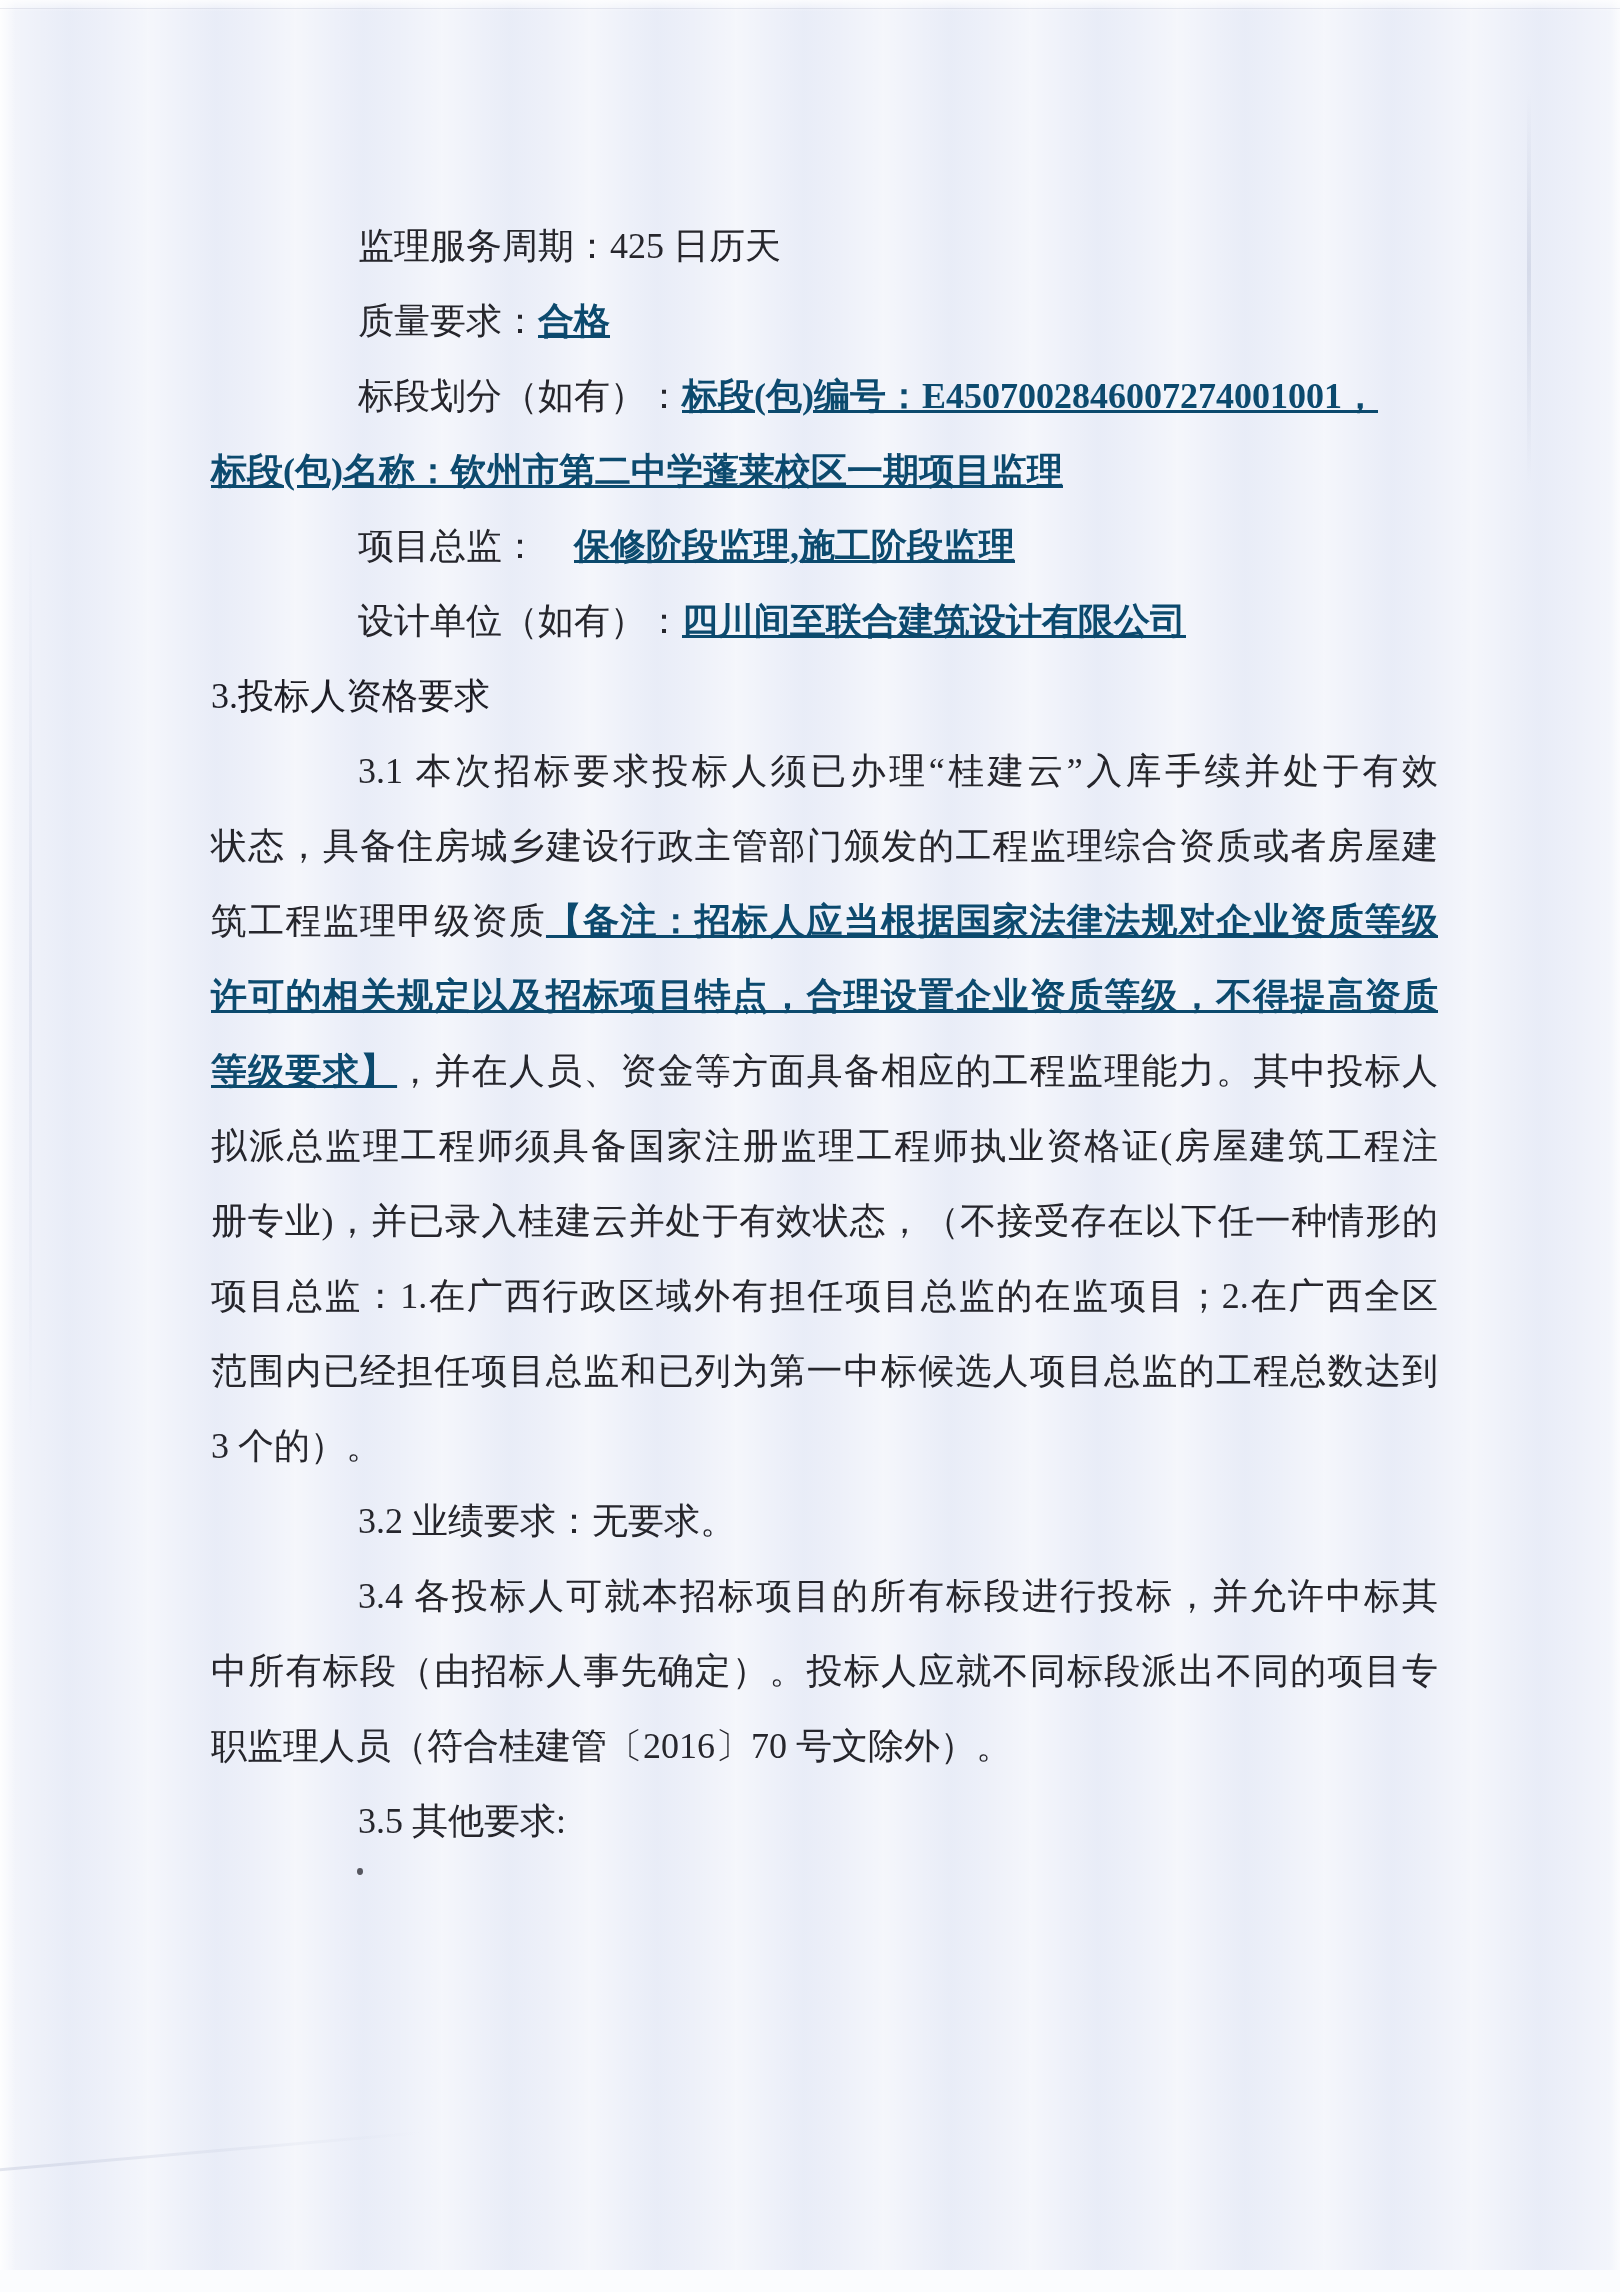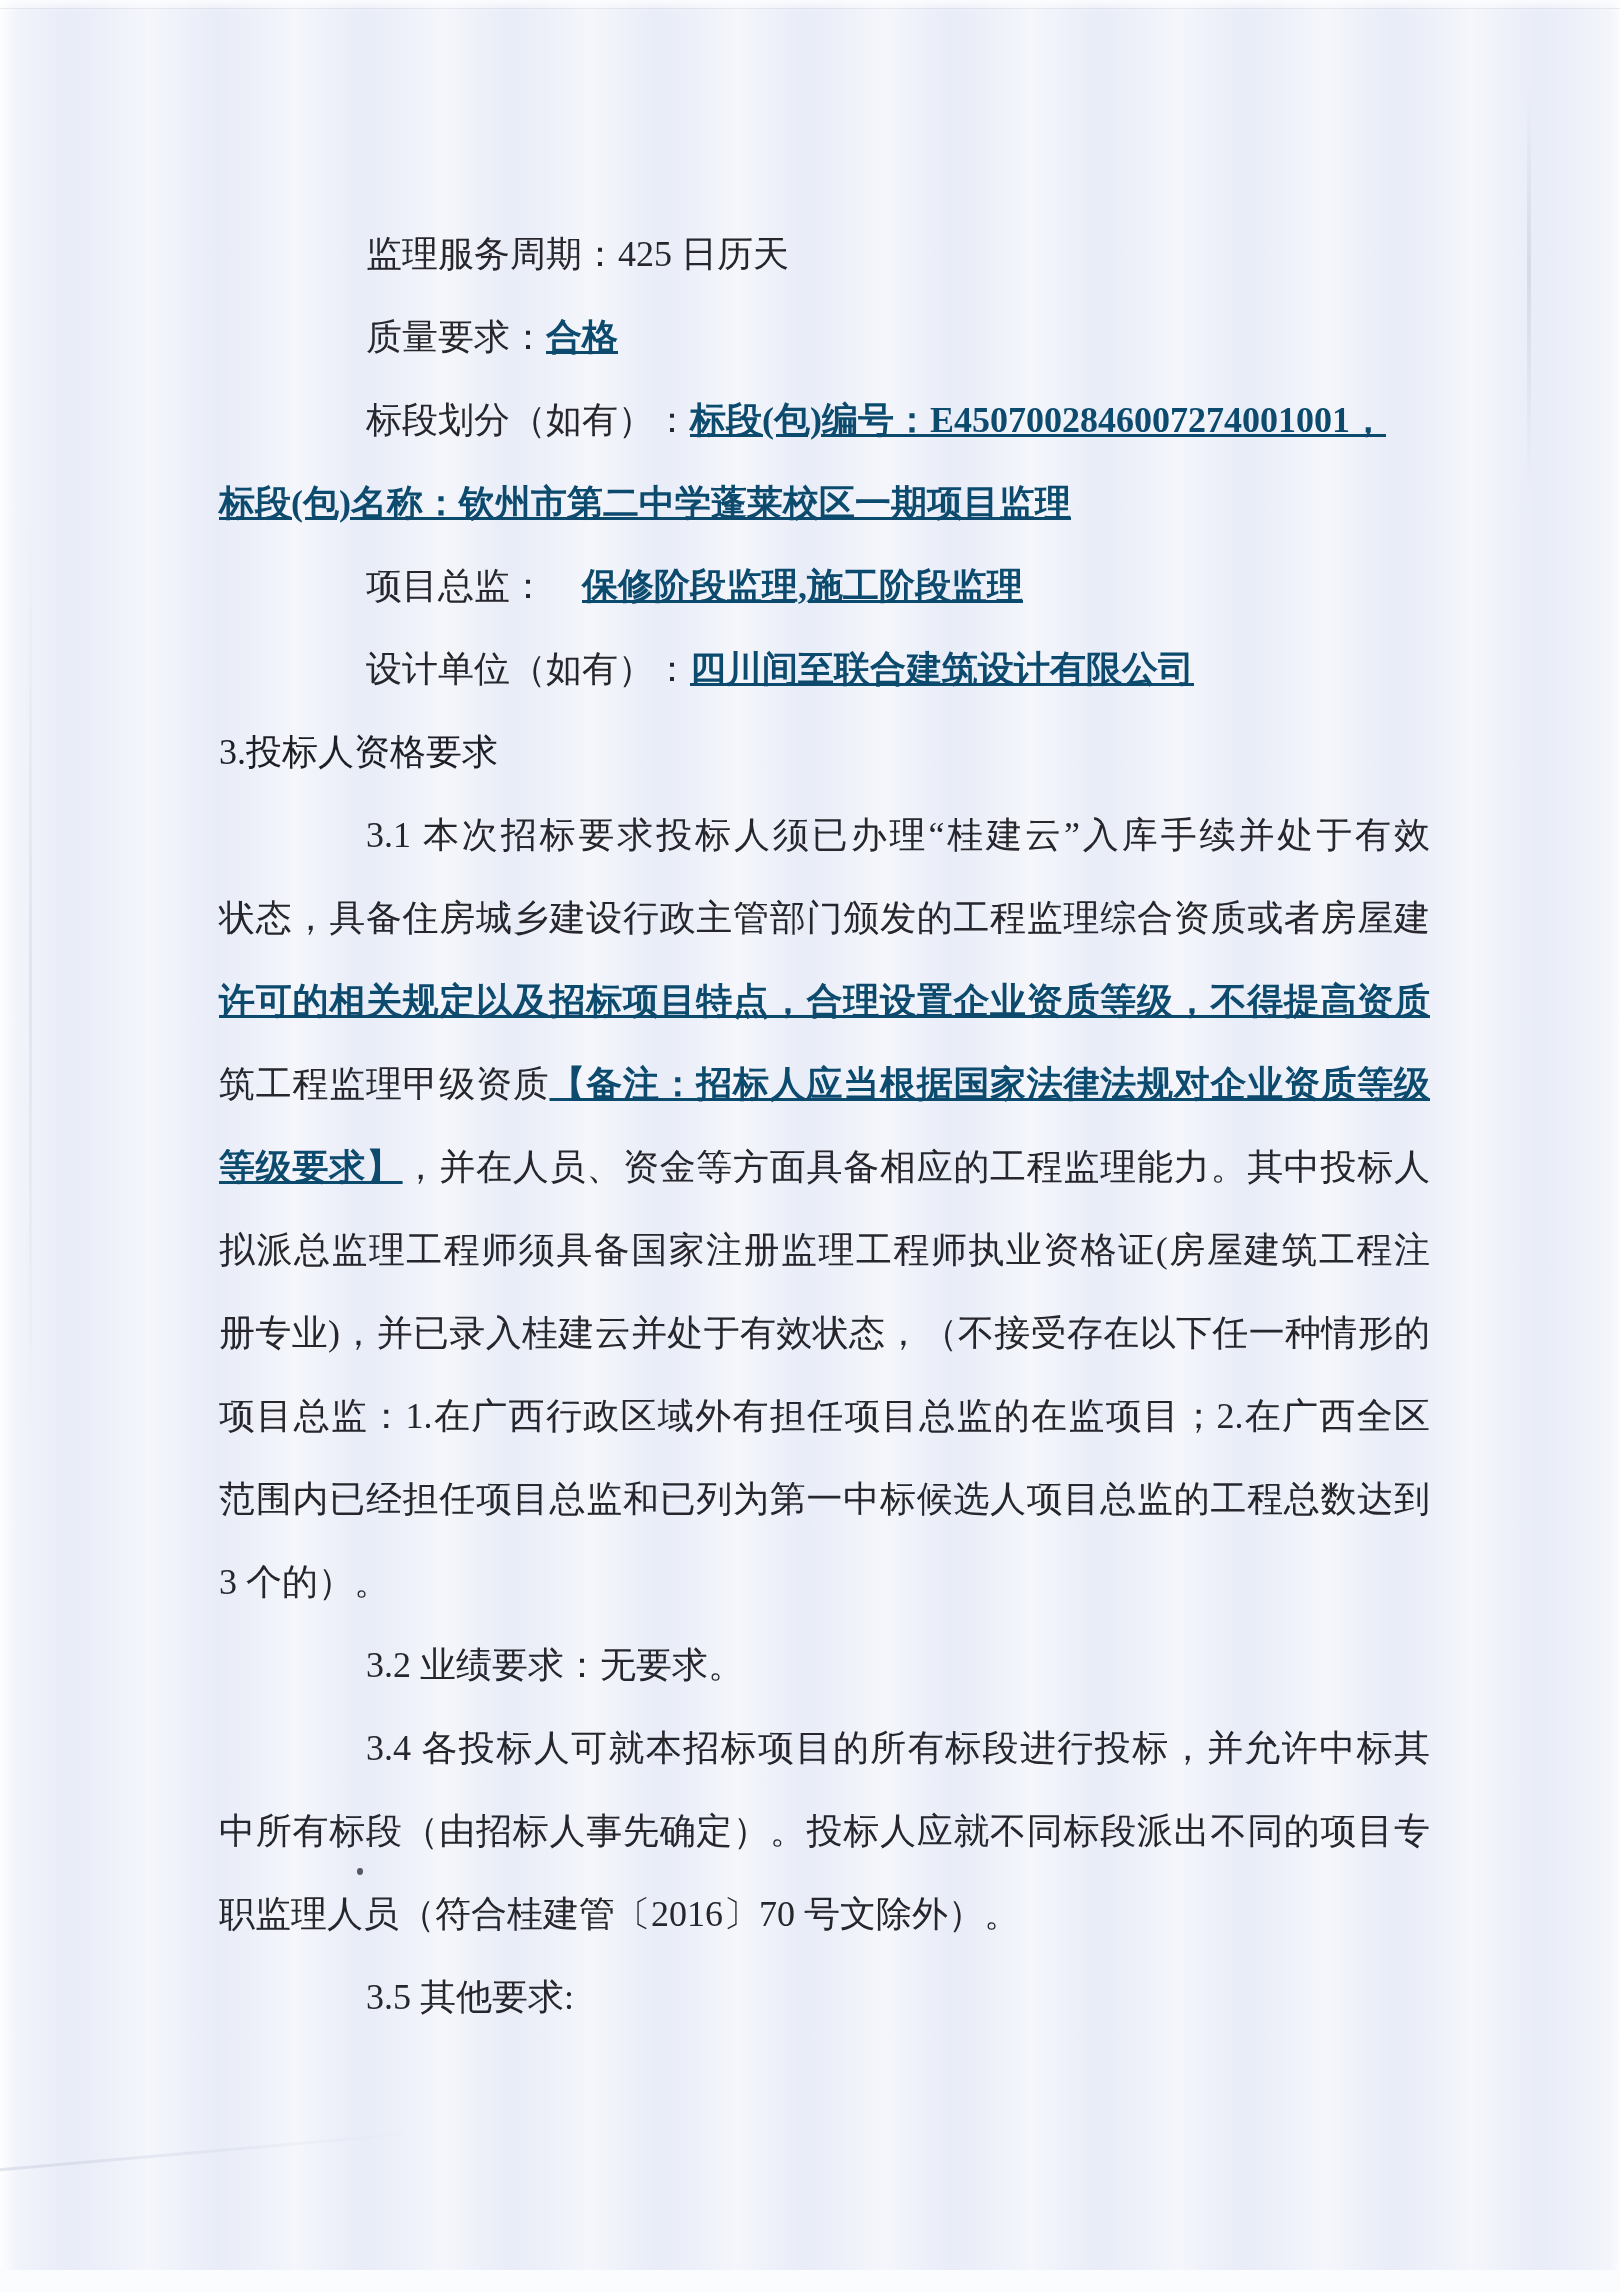--- a/index.html
+++ b/index.html
@@ -34,21 +34,21 @@
   }
   .crease-bottom {
     position:absolute; left:-29px; top:2151px; width:451px; height:2.9px;
     background:linear-gradient(90deg, rgba(182,189,210,0.40), rgba(255,255,255,0));
     transform:rotate(-5deg);
   }
   .doc {
     position:absolute; left:211px; top:209px; width:1227px;
     font-size:36px; line-height:75px; color:#26262c;
   }
-  .ln { margin:8px; }
+  .ln { margin:0; }
   .ind { padding-left:147px; }
   .fill { text-align:justify; text-align-last:justify; text-justify:inter-character; }
   .b { font-weight:700; color:#0c4a6e;text-decoration:underline; }
   .heading { font-weight:400; color:#1e1e26; }
   .stray-dot {
     position:absolute; left:357px; top:1868px; width:5.9px; height:6.9px;
     background:#3c3c44; border-radius:50%; opacity:0.85;
   }
 </style>
 </head>
@@ -64,22 +64,22 @@
   <div class="doc">
     <p class="ln ind"><span class="seg">监理服务周期：425 日历天</span></p>
     <p class="ln ind"><span class="seg">质量要求：</span><span class="seg b">合格</span></p>
     <p class="ln ind"><span class="seg">标段划分（如有）：</span><span class="seg b">标段(包)编号：E4507002846007274001001，</span></p>
     <p class="ln"><span class="seg b">标段(包)名称：钦州市第二中学蓬莱校区一期项目监理</span></p>
     <p class="ln ind"><span class="seg">项目总监：　</span><span class="seg b">保修阶段监理,施工阶段监理</span></p>
     <p class="ln ind"><span class="seg">设计单位（如有）：</span><span class="seg b">四川间至联合建筑设计有限公司</span></p>
     <p class="ln heading"><span class="seg">3.投标人资格要求</span></p>
     <p class="ln ind fill"><span class="seg">3.1 本次招标要求投标人须已办理“桂建云”入库手续并处于有效</span></p>
     <p class="ln fill"><span class="seg">状态，具备住房城乡建设行政主管部门颁发的工程监理综合资质或者房屋建</span></p>
+    <p class="ln fill"><span class="seg">筑工程监理甲级资质</span><span class="seg b">【备注：招标人应当根据国家法律法规对企业资质等级</span></p>
     <p class="ln fill"><span class="seg b">许可的相关规定以及招标项目特点，合理设置企业资质等级，不得提高资质</span></p>
-    <p class="ln fill"><span class="seg">筑工程监理甲级资质</span><span class="seg b">【备注：招标人应当根据国家法律法规对企业资质等级</span></p>
     <p class="ln fill"><span class="seg b">等级要求】</span><span class="seg">，并在人员、资金等方面具备相应的工程监理能力。其中投标人</span></p>
     <p class="ln fill"><span class="seg">拟派总监理工程师须具备国家注册监理工程师执业资格证(房屋建筑工程注</span></p>
     <p class="ln fill"><span class="seg">册专业)，并已录入桂建云并处于有效状态，（不接受存在以下任一种情形的</span></p>
     <p class="ln fill"><span class="seg">项目总监：1.在广西行政区域外有担任项目总监的在监项目；2.在广西全区</span></p>
     <p class="ln fill"><span class="seg">范围内已经担任项目总监和已列为第一中标候选人项目总监的工程总数达到</span></p>
     <p class="ln"><span class="seg">3 个的）。</span></p>
     <p class="ln ind"><span class="seg">3.2 业绩要求：无要求。</span></p>
     <p class="ln ind fill"><span class="seg">3.4 各投标人可就本招标项目的所有标段进行投标，并允许中标其</span></p>
     <p class="ln fill"><span class="seg">中所有标段（由招标人事先确定）。投标人应就不同标段派出不同的项目专</span></p>
     <p class="ln"><span class="seg">职监理人员（符合桂建管〔2016〕70 号文除外）。</span></p>

